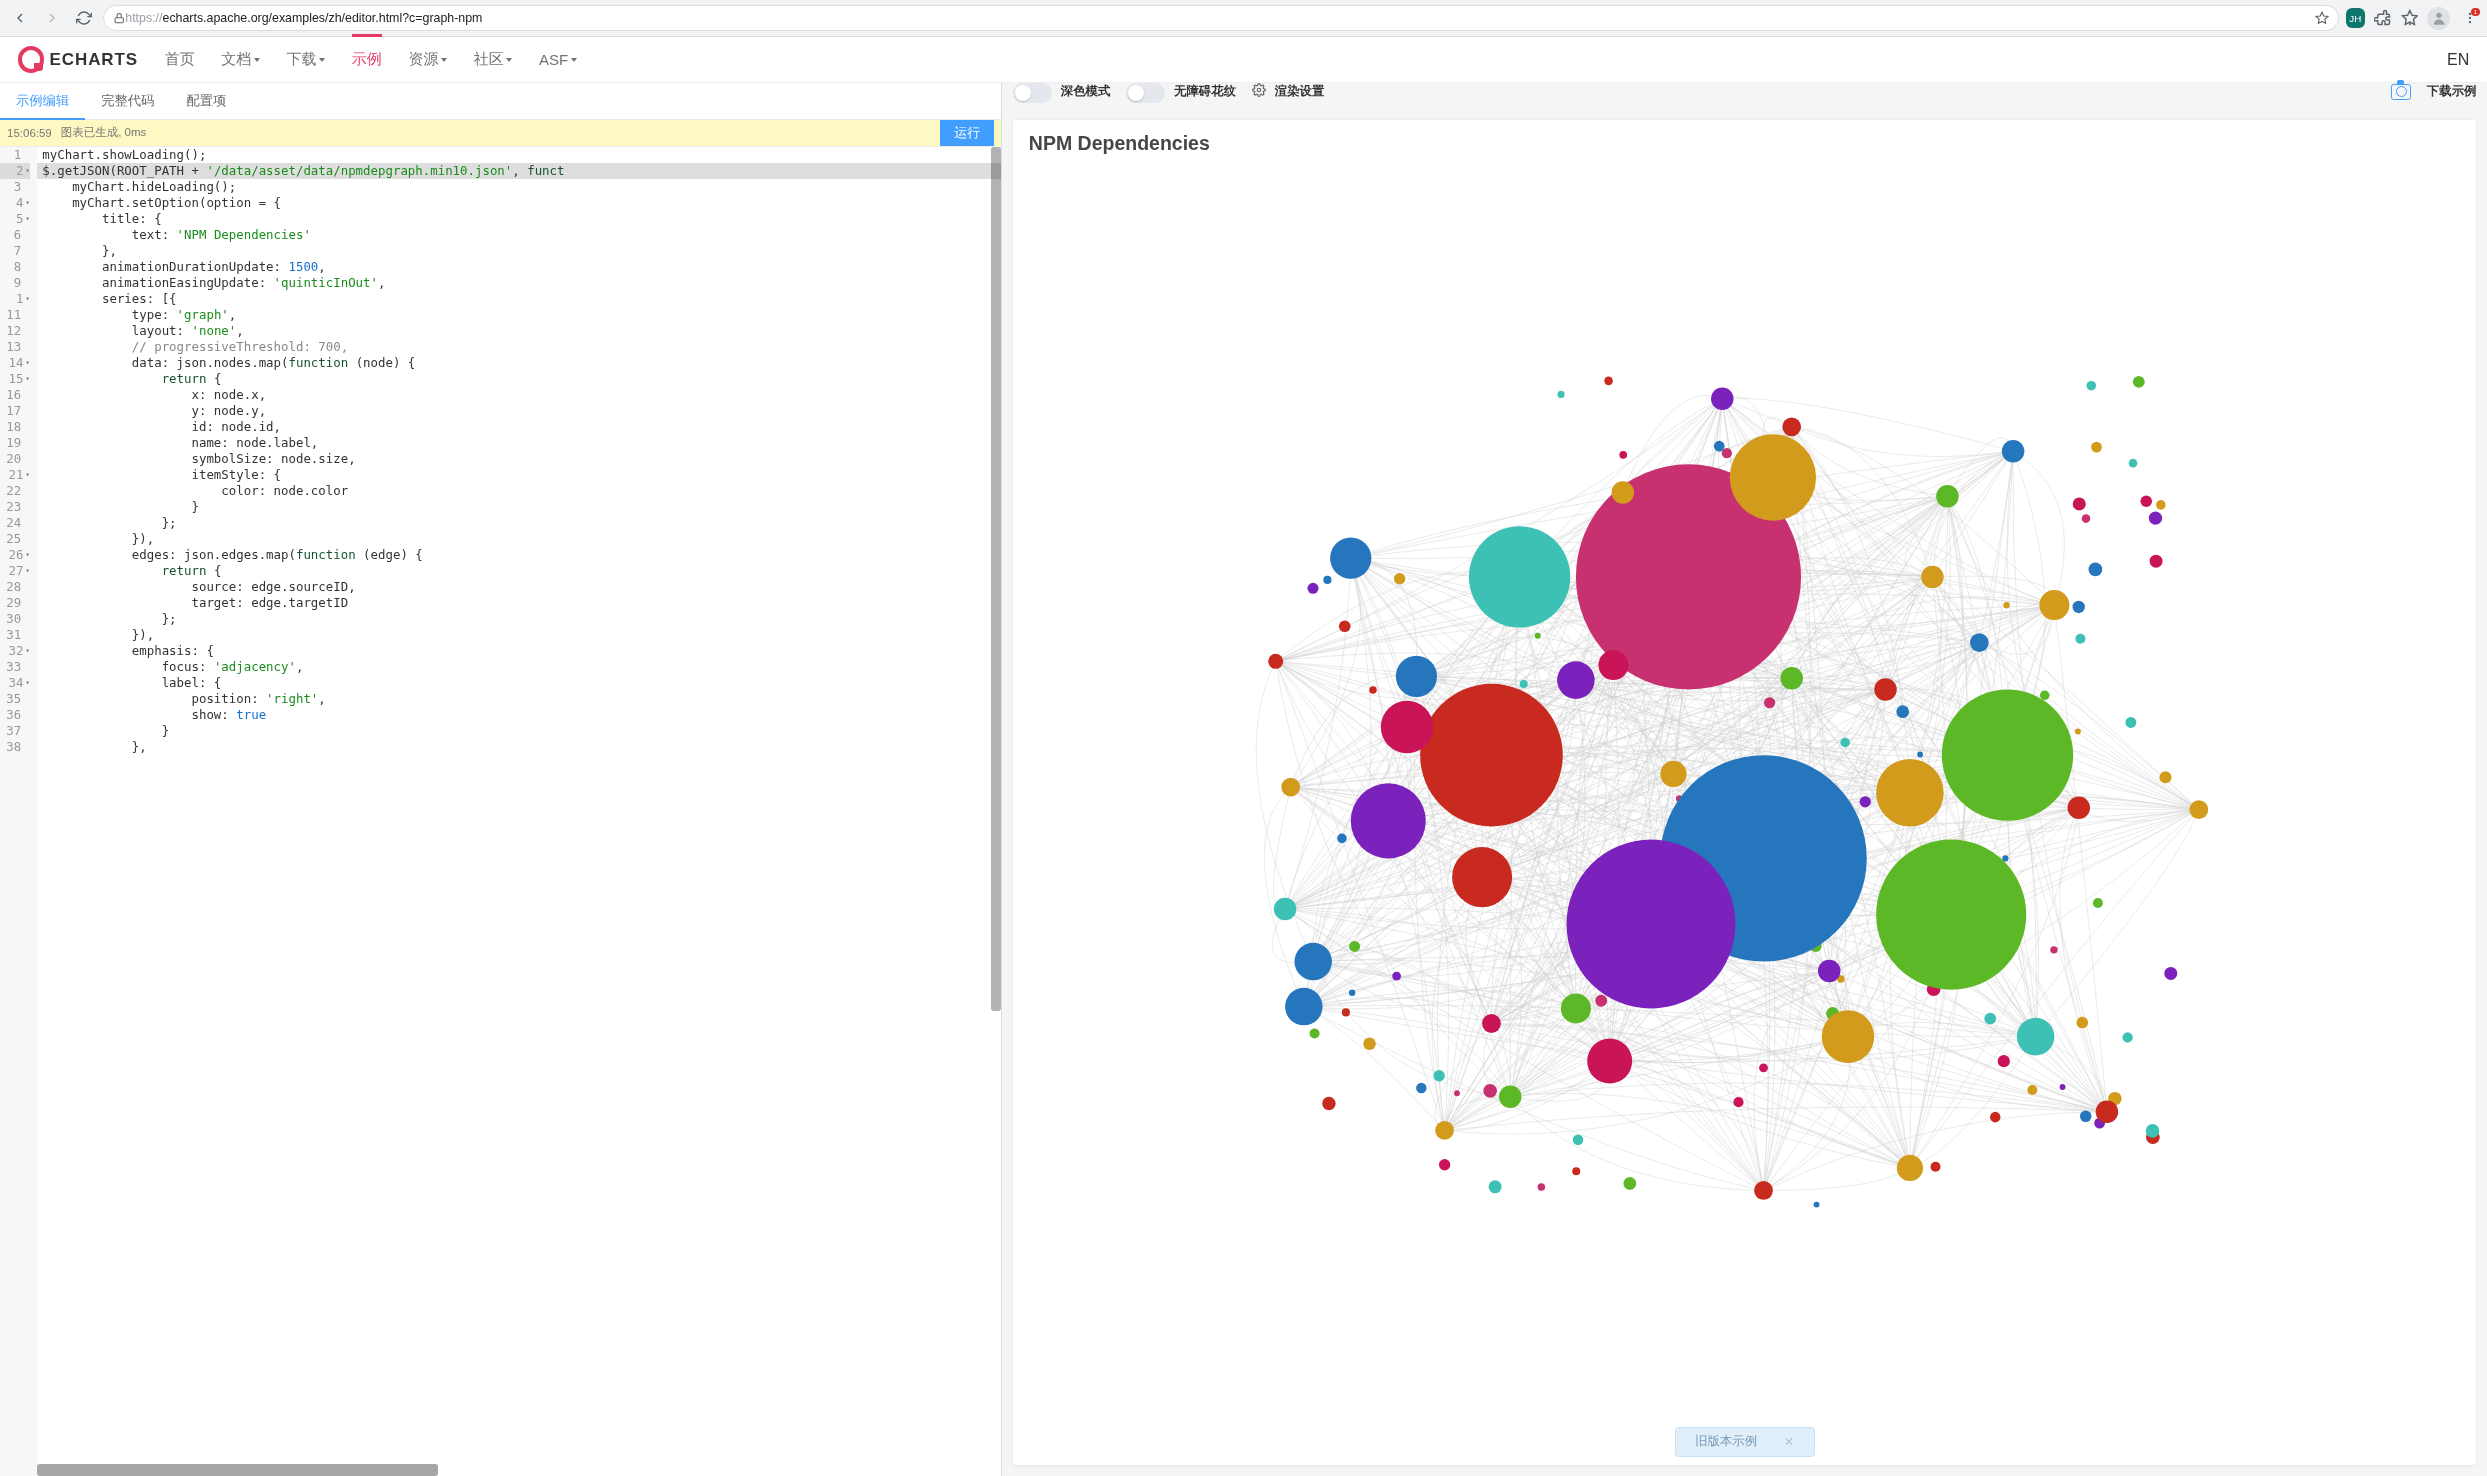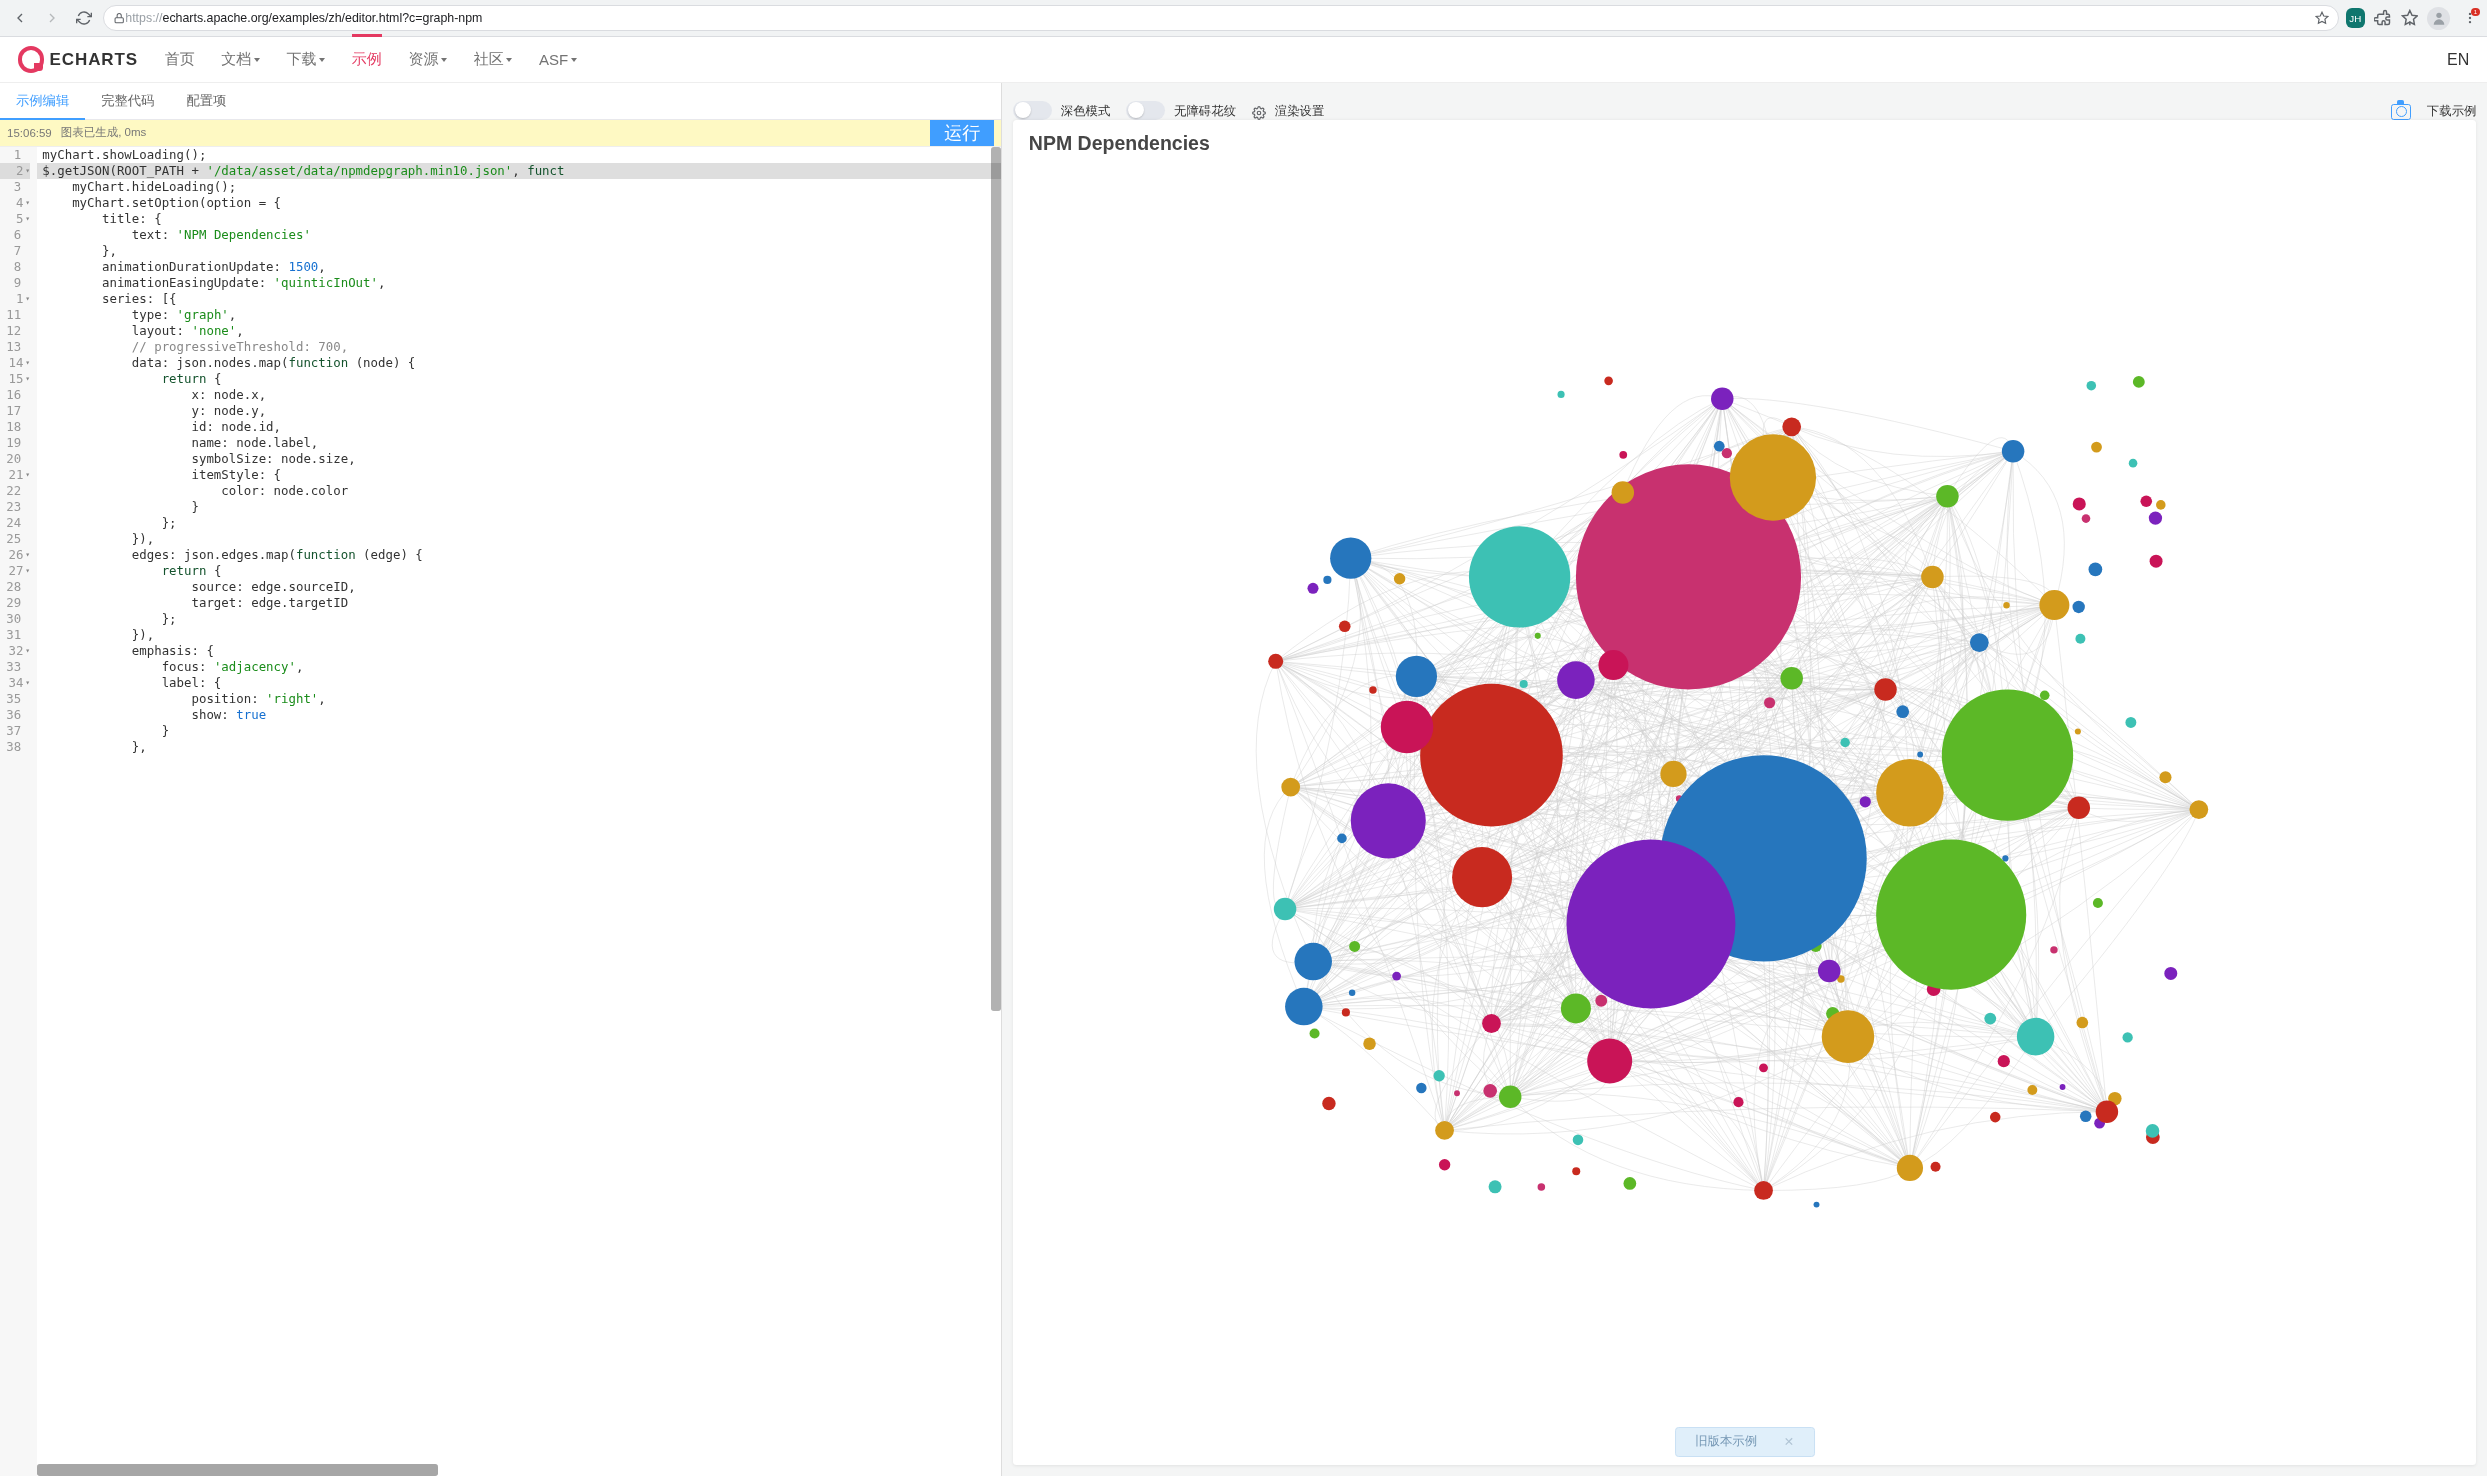--- a/index.html
+++ b/index.html
@@ -31,35 +31,35 @@
 .left-pane { width:40.3%; display:flex; flex-direction:column; border-right:0.9px solid #ddd; background:#fff; min-width:0; }
 .right-pane { flex:1; display:flex; flex-direction:column; background:#f4f5f5; min-width:0; }
 
 .tab-bar { display:flex; height:37px; border-bottom:0.9px solid #e8e8ec; }
 .tab { padding:0 16px; display:flex; align-items:center; font-size:13.3px; color:#666; cursor:pointer; position:relative; }
 .tab.active { color:#409eff; }
 .tab.active::after { content:''; position:absolute; bottom:-0.9px; left:0; right:0; height:1.8px; background:#409eff; }
 
 .status-bar { display:flex; align-items:center; height:26.6px; padding:0 7px; font-size:11.5px; color:#777; background:#fef9c3; border-bottom:0.9px solid #eee; }
 .status-bar .time { margin-right:8.9px; }
-.run-btn { margin-left:auto; background:#409eff; color:#fff; height:26.6px; padding:0 14px; border:none; font-size:18px; cursor:pointer; }
+.run-btn { margin-left:auto; background:#409eff; color:#fff; height:26.6px; padding:0 14px; border:none; font-size:13px; cursor:pointer; }
 
 .editor { flex:1; display:flex; font-family: Menlo, Consolas, monospace; font-size:12.4px; overflow:hidden; position:relative; line-height:16px; }
 .gutter { width:37px; background:#f7f7f7; text-align:right; padding-right:7px; color:#999; user-select:none; }
 .gutter .row { height:16px; display:flex; justify-content:flex-end; align-items:center; gap:1.8px; }
 .gutter .fold { font-size:8px; color:#888; }
 .gutter .row.hl { background:#dcdcdc; }
 .code { flex:1; white-space:pre; color:#333; overflow:hidden; }
 .code .row { height:16px; padding-left:5.3px; }
 .code .row.hl { background:#dedede; }
 .scrollbar-h { position:absolute; bottom:0; left:37px; height:12.4px; width:40%; background:rgba(0,0,0,0.35); border-radius:2.7px; }
 .scrollbar-v { position:absolute; top:0; right:0; width:10.6px; height:65%; background:rgba(0,0,0,0.3); border-radius:2.7px; }
 .str{color:#1a8c1a;} .kw{color:#14532d;} .num{color:#1670d0;} .cm{color:#888;} .bool{color:#1670d0;}
 
-.toolbar { display:flex; align-items:flex-end; gap:8.9px; height:37px; padding:0 10.6px; }
+.toolbar { display:flex; align-items:flex-start; gap:8.9px; height:37px; padding:0 10.6px;font-weight:bold; }
 .switch { width:39px; height:19.5px; background:#e4e7ed; border-radius:9.8px; position:relative; cursor:pointer; margin-right:0; }
 .switch::after { content:''; width:16px; height:16px; background:#fff; border-radius:50%; position:absolute; top:1.8px; left:1.8px; box-shadow:0 0.9px 1.8px rgba(0,0,0,0.2); }
 .toolbar-label { font-size:12.4px; color:#333; margin-right:7px; }
 .gear { color:#606266; margin-left:0; }
 .toolbar-right { margin-left:auto; display:flex; gap:16px; align-items:center; }
 .camera-icon { width:19.5px; height:16px; border:1.8px solid #409eff; border-radius:2.7px; position:relative; }
 .camera-icon::before { content:''; position:absolute; top:-4.4px; left:4.4px; width:7px; height:3.5px; background:#409eff; border-radius:1.8px 1.8px 0 0; }
 .camera-icon::after { content:''; position:absolute; top:1.8px; left:3.5px; width:8.9px; height:8.9px; border:1.8px solid #409eff; border-radius:50%; }
 .download-link { font-size:12.4px; color:#333; }
 

